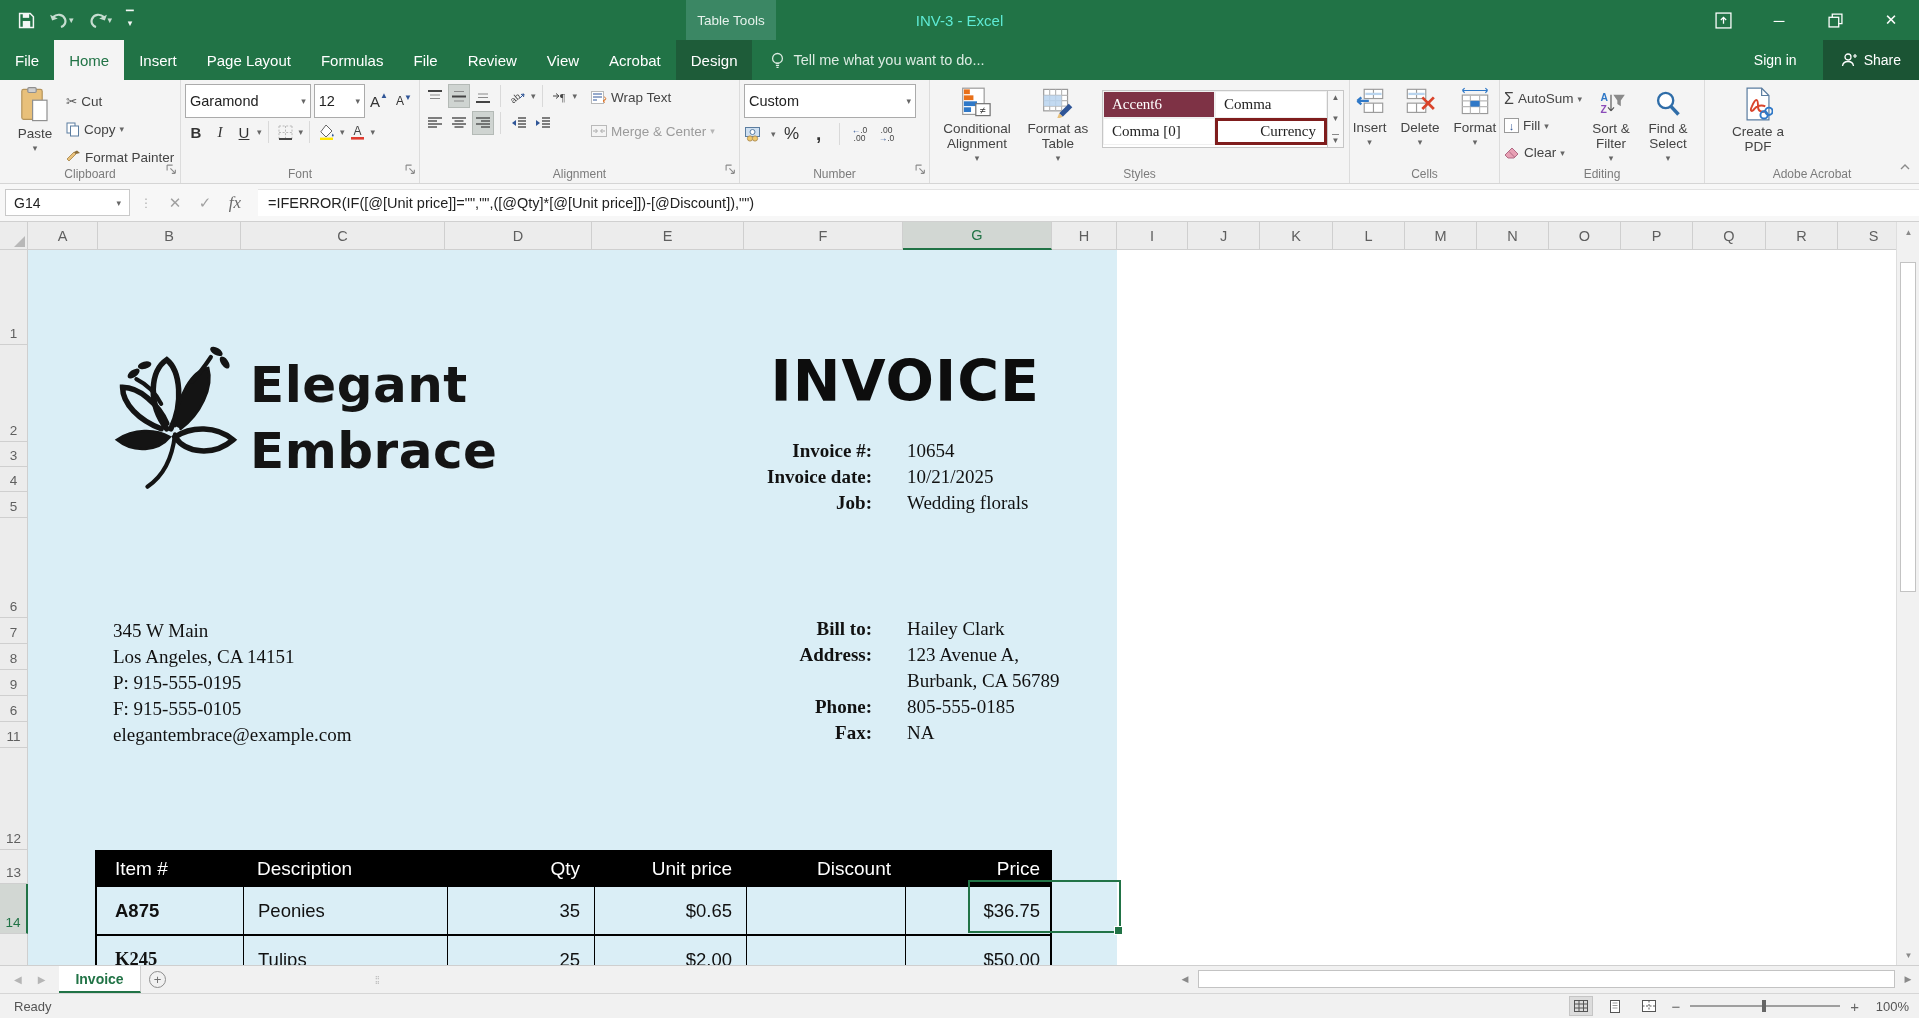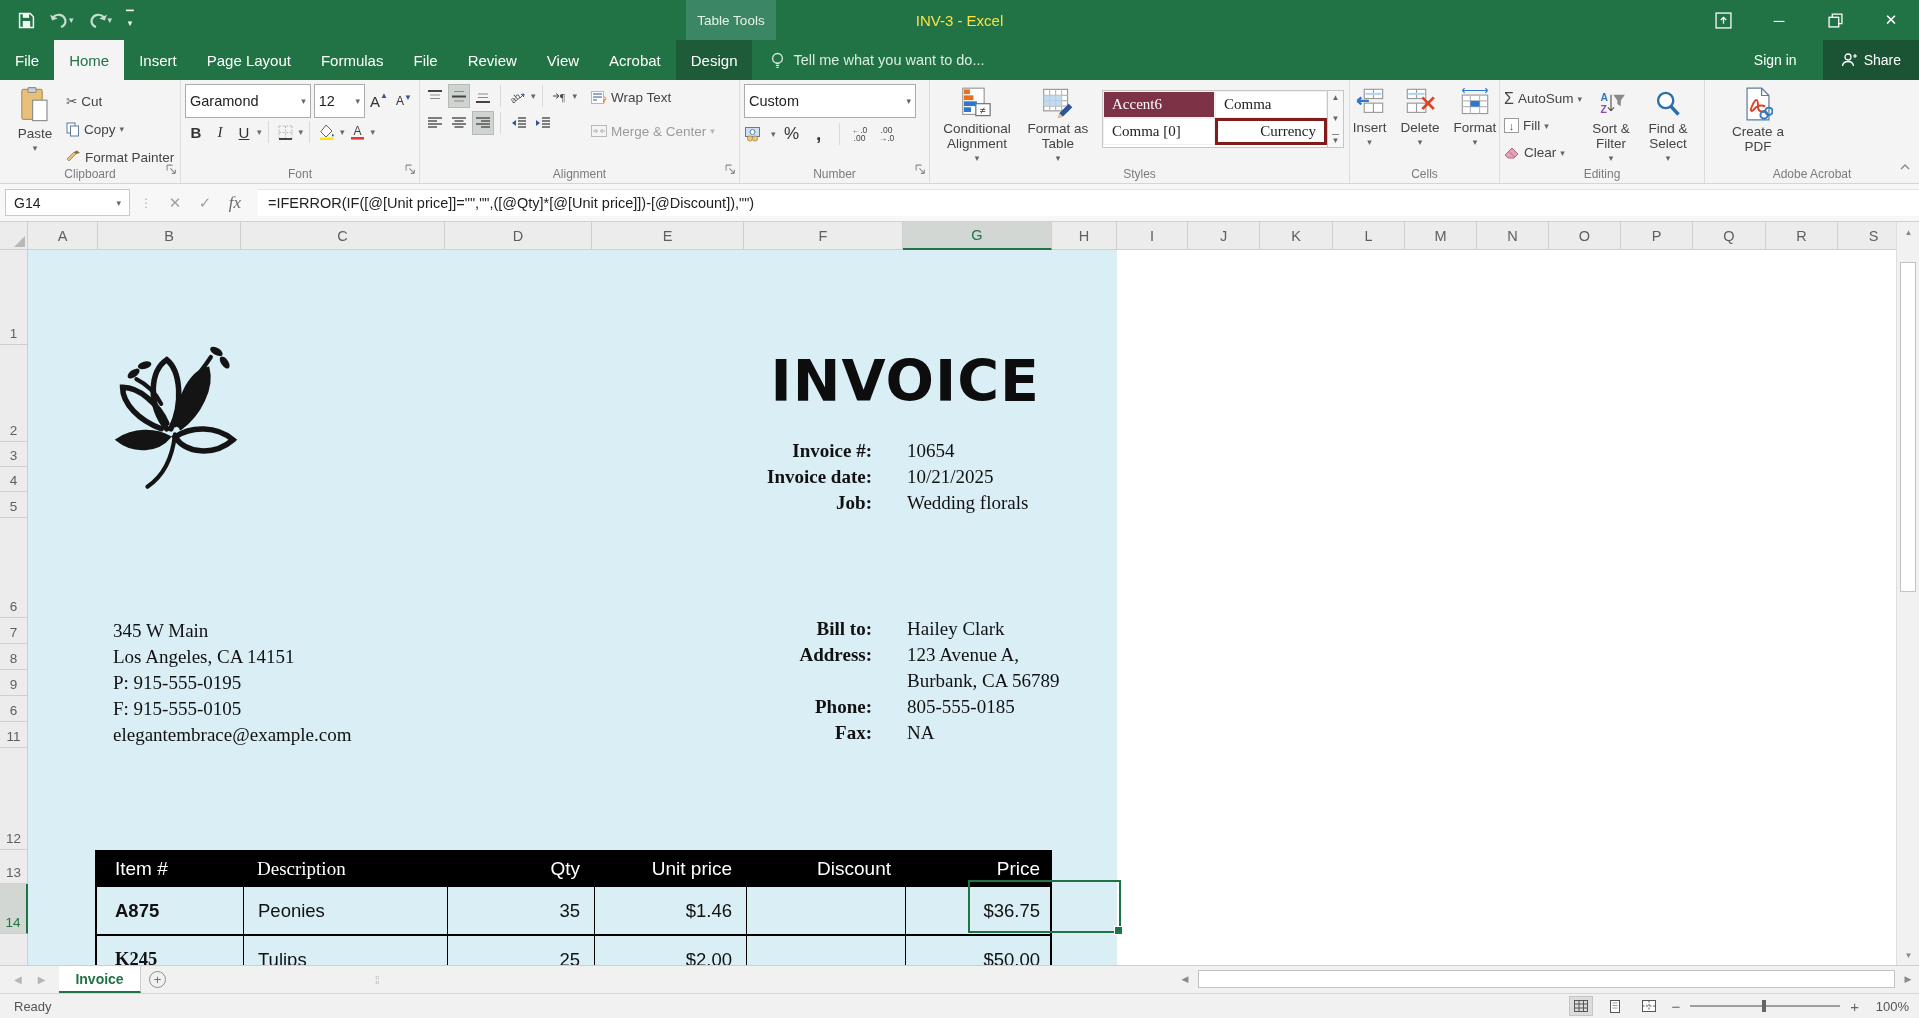--- a/index.html
+++ b/index.html
@@ -7,21 +7,21 @@
   .app{position:relative;width:1919px;height:1018px;overflow:hidden;background:#fff;
        font-family:"Liberation Sans",sans-serif;-webkit-font-smoothing:antialiased}
 
   
   .titlebar{position:absolute;left:0;top:0;width:100%;height:40px;background:#217346;color:#fff;display:flex;align-items:center}
   .qat{display:flex;align-items:center;gap:14px;padding-left:18px}
   .qat .qbtn{display:flex;align-items:center;color:#fff;opacity:.95;cursor:default}
   .qat svg{display:block}
   .tt-chip{position:absolute;left:686px;top:0;width:90px;height:40px;background:#3b8764;color:#e6f2ec;
            font-size:13.5px;display:flex;align-items:center;justify-content:center}
-  .doc-title{position:absolute;left:50%;top:0;transform:translateX(-50%);height:40px;display:flex;align-items:center;font-size:15px;color:#fde047}
+  .doc-title{position:absolute;left:50%;top:0;transform:translateX(-50%);height:40px;display:flex;align-items:center;font-size:15px;color:#5eead4}
   .winbtns{position:absolute;right:0;top:0;height:40px;display:flex}
   .winbtn{width:56px;height:40px;display:flex;align-items:center;justify-content:center;color:#fff;font-size:15px}
 
   
   .tabrow{position:absolute;left:0;top:40px;width:100%;height:40px;background:#217346;display:flex;align-items:stretch}
   .tab{display:flex;align-items:center;padding:0 15px;color:#fff;font-size:15px;white-space:nowrap}
   .tab.active{background:#f4f4f4;color:#217346}
   .ctx-chunk{background:#1e5c39}
   .tellme{display:flex;align-items:center;gap:8px;color:#dcebe2;font-size:14.5px;padding:0 18px}
   .tabrow-right{position:absolute;right:0;top:0;height:40px;display:flex;align-items:center}
@@ -636,20 +636,24 @@
           <path d="M50 66 C48 84 42 96 30 104" stroke-width="3"></path>
         </g>
         <g fill="#141414" stroke="none">
           <ellipse cx="20" cy="22" rx="5" ry="2.6" transform="rotate(-35 20 22)"></ellipse>
           <ellipse cx="28" cy="16" rx="5" ry="2.6" transform="rotate(-15 28 16)"></ellipse>
           <ellipse cx="80" cy="6" rx="5" ry="2.6" transform="rotate(30 80 6)"></ellipse>
           <ellipse cx="86" cy="14" rx="5" ry="2.6" transform="rotate(55 86 14)"></ellipse>
         </g>
       </svg>
 
+      <div class="inv brand">
+        <div>Elegant</div>
+        <div>Embrace</div>
+      </div>
 
       <div class="inv invtitle">INVOICE</div>
 
       <div id="metaRows">
           <div class="inv metarow" style="left: 584px; top: 190px;">
             <span class="metalabel">Invoice #:</span>
             <span class="metaval">10654</span>
           </div>
           <div class="inv metarow" style="left: 584px; top: 216px;">
             <span class="metalabel">Invoice date:</span>
@@ -686,32 +690,32 @@
           </div>
           <div class="inv metarow billrow" style="left: 586px; top: 472px;">
             <span class="metalabel">Fax:</span>
             <span class="metaval">NA</span>
           </div>
         </div>
 
       <div class="invtable">
         <div class="invhdr" id="invHdr">
             <span class="iv-c" style="width: 146px;">Item #</span>
-            <span class="iv-c" style="width: 204px; font-family: Liberation Serif, serif;">Description</span>
+            <span class="iv-c" style="width: 204px;">Description</span>
             <span class="iv-c iv-r" style="width: 147px;">Qty</span>
             <span class="iv-c iv-r" style="width: 152px;">Unit price</span>
             <span class="iv-c iv-r" style="width: 159px;">Discount</span>
             <span class="iv-c iv-r" style="width: 149px;">Price</span>
           </div>
         <div id="invBody">
             <div class="invrow">
               <span class="iv-c itemno" style="width: 146px;">A875</span>
               <span class="iv-c" style="width: 204px;">Peonies</span>
               <span class="iv-c iv-r" style="width: 147px;">35</span>
-              <span class="iv-c iv-r" style="width: 152px;">$1.46</span>
+              <span class="iv-c iv-r" style="width: 152px;">$0.65</span>
               <span class="iv-c iv-r" style="width: 159px;"></span>
               <span class="iv-c iv-r" style="width: 149px;">$36.75</span>
             </div>
             <div class="invrow">
               <span class="iv-c itemno" style="width: 146px; font-family: Liberation Serif, serif;">K245</span>
               <span class="iv-c" style="width: 204px;">Tulips</span>
               <span class="iv-c iv-r" style="width: 147px;">25</span>
               <span class="iv-c iv-r" style="width: 152px;">$2.00</span>
               <span class="iv-c iv-r" style="width: 159px;"></span>
               <span class="iv-c iv-r" style="width: 149px;">$50.00</span>

